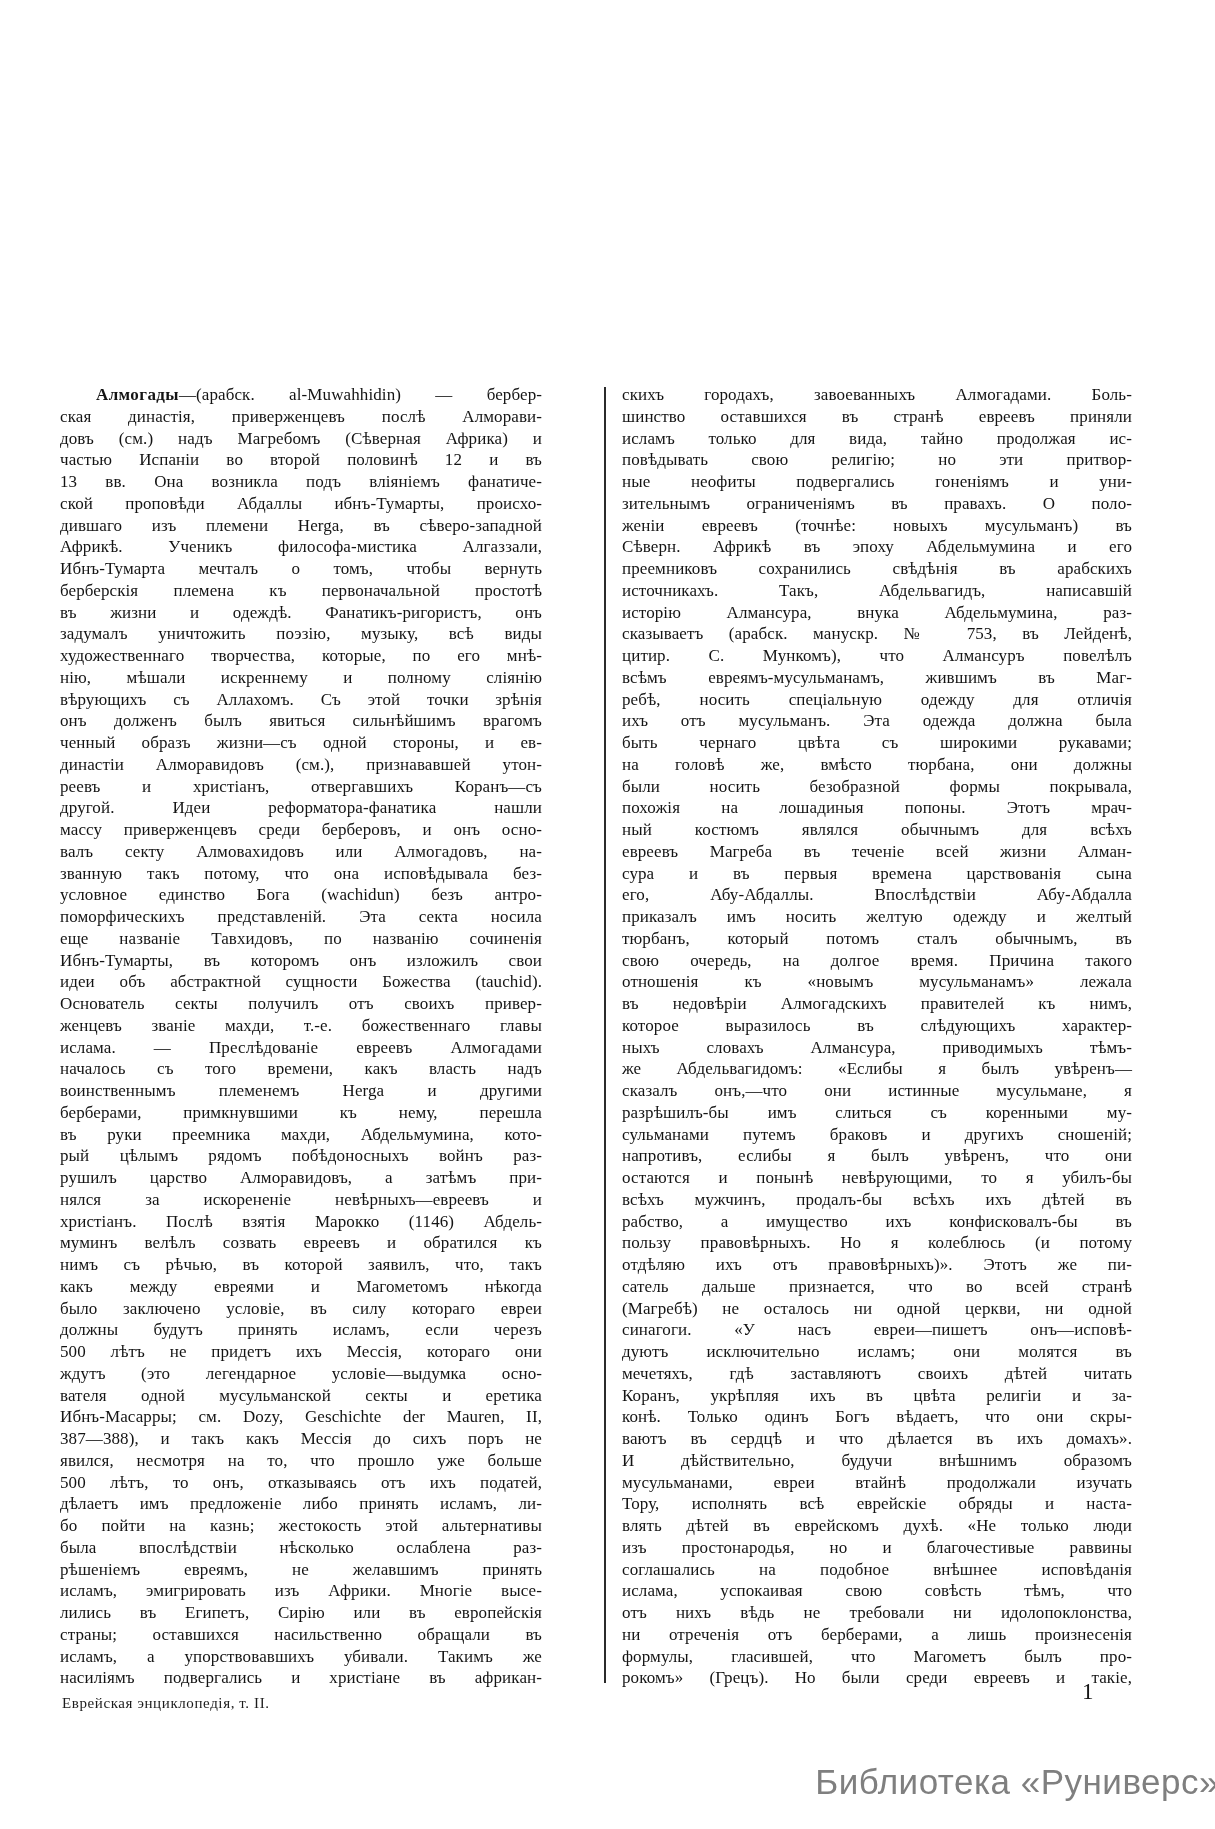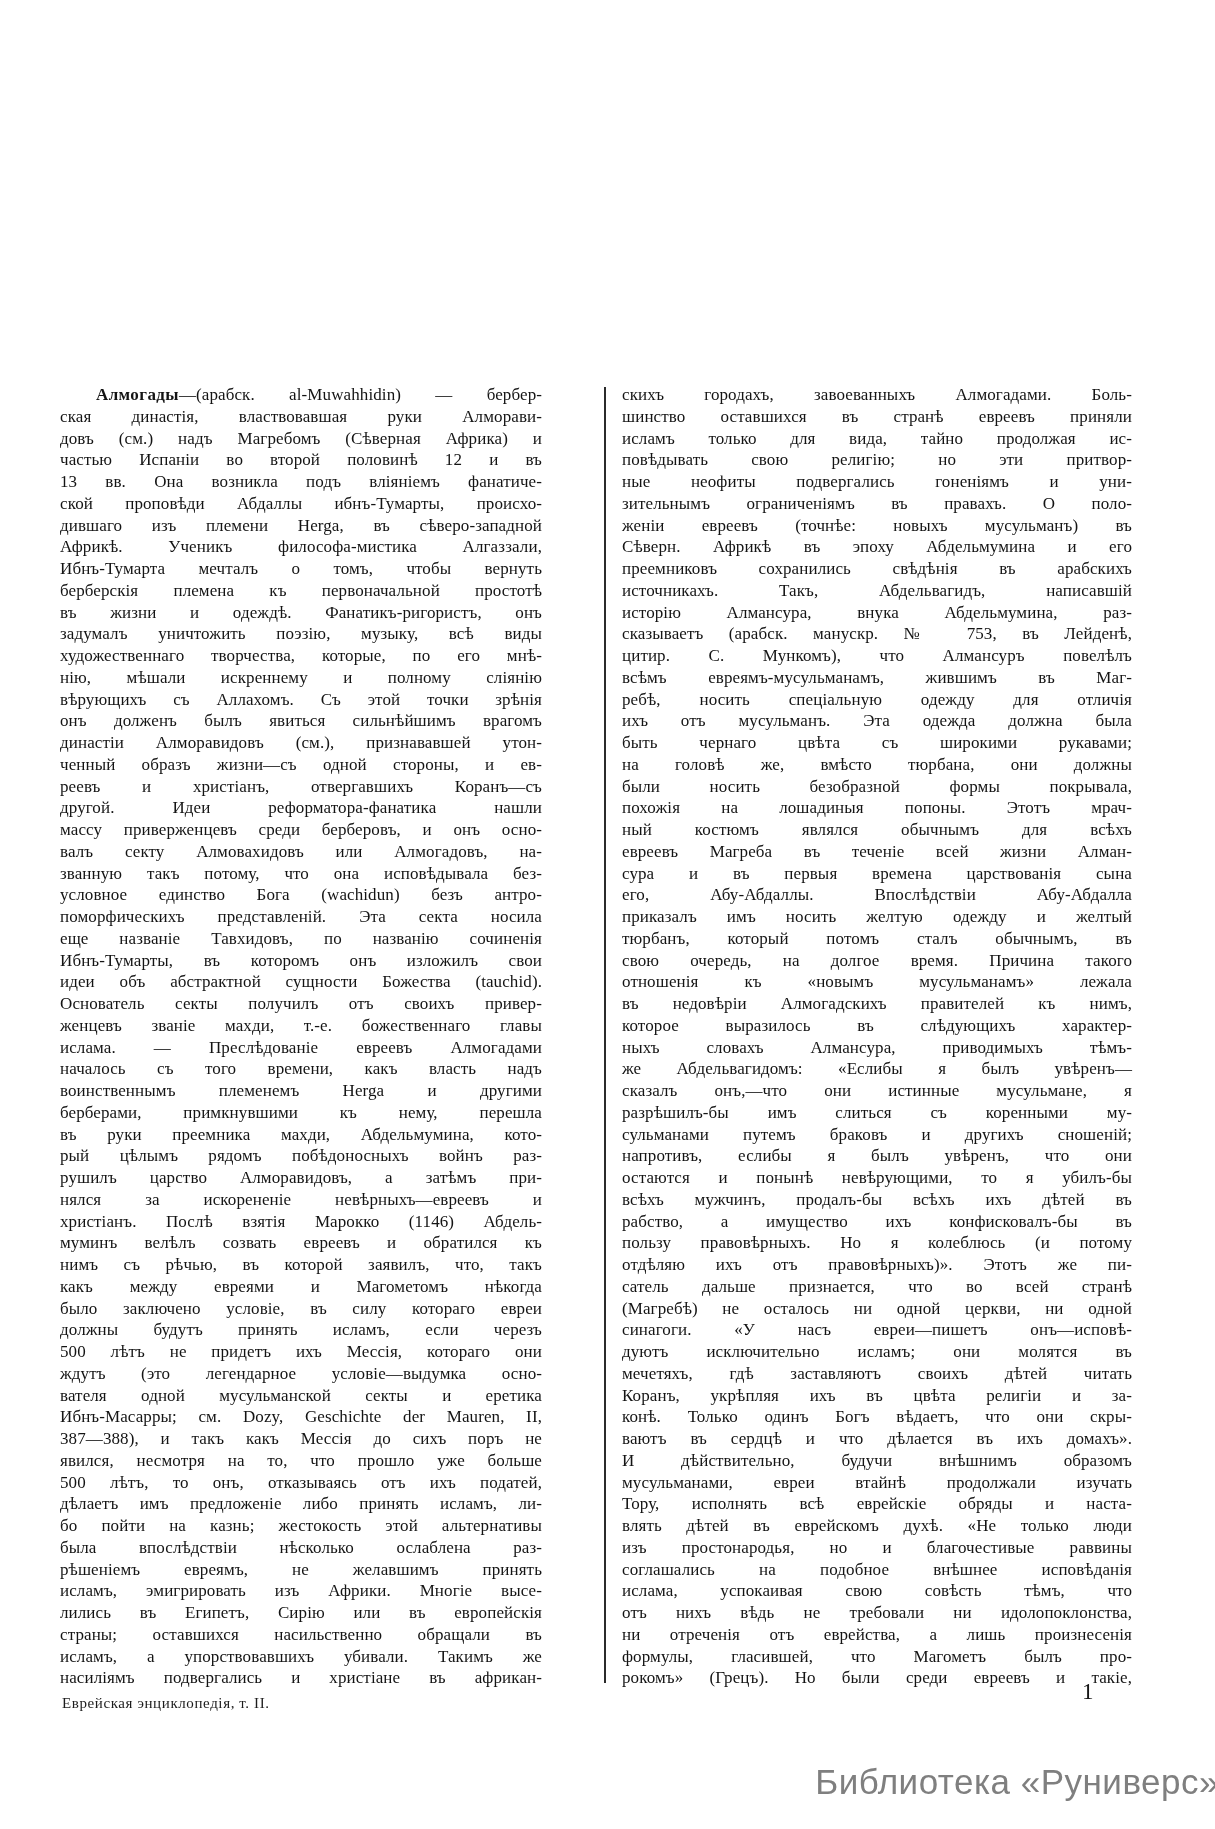--- a/index.html
+++ b/index.html
@@ -60,37 +60,37 @@
     font-family: "Liberation Sans", sans-serif;
     letter-spacing: 0.5px;
   }
 </style>
 </head>
 <body>
 
 <div id="page">
   <div class="column col-left">
       <div class="line indent"><b>Алмогады</b>—(арабск. al-Muwahhidin) — бербер-</div>
-      <div class="line">ская династія, властвовавшая руки Алморави-</div>
+      <div class="line">ская династія, приверженцевъ послѣ Алморави-</div>
       <div class="line">довъ (см.) надъ Магребомъ (Сѣверная Африка) и</div>
       <div class="line">частью Испаніи во второй половинѣ 12 и въ</div>
       <div class="line">13 вв. Она возникла подъ вліяніемъ фанатиче-</div>
       <div class="line">ской проповѣди Абдаллы ибнъ-Тумарты, происхо-</div>
       <div class="line">дившаго изъ племени Herga, въ сѣверо-западной</div>
       <div class="line">Африкѣ. Ученикъ философа-мистика Алгаззали,</div>
       <div class="line">Ибнъ-Тумарта мечталъ о томъ, чтобы вернуть</div>
       <div class="line">берберскія племена къ первоначальной простотѣ</div>
       <div class="line">въ жизни и одеждѣ. Фанатикъ-ригористъ, онъ</div>
       <div class="line">задумалъ уничтожить поэзію, музыку, всѣ виды</div>
       <div class="line">художественнаго творчества, которые, по его мнѣ-</div>
       <div class="line">нію, мѣшали искреннему и полному сліянію</div>
       <div class="line">вѣрующихъ съ Аллахомъ. Съ этой точки зрѣнія</div>
       <div class="line">онъ долженъ былъ явиться сильнѣйшимъ врагомъ</div>
+      <div class="line">ченный образъ жизни—съ одной стороны, и ев-</div>
       <div class="line">династіи Алморавидовъ (см.), признававшей утон-</div>
-      <div class="line">ченный образъ жизни—съ одной стороны, и ев-</div>
       <div class="line">реевъ и христіанъ, отвергавшихъ Коранъ—съ</div>
       <div class="line">другой. Идеи реформатора-фанатика нашли</div>
       <div class="line">массу приверженцевъ среди берберовъ, и онъ осно-</div>
       <div class="line">валъ секту Алмовахидовъ или Алмогадовъ, на-</div>
       <div class="line">званную такъ потому, что она исповѣдывала без-</div>
       <div class="line">условное единство Бога (wachidun) безъ антро-</div>
       <div class="line">поморфическихъ представленій. Эта секта носила</div>
       <div class="line">еще названіе Тавхидовъ, по названію сочиненія</div>
       <div class="line">Ибнъ-Тумарты, въ которомъ онъ изложилъ свои</div>
       <div class="line">идеи объ абстрактной сущности Божества (tauchid).</div>
@@ -179,21 +179,21 @@
       <div class="line">конѣ. Только одинъ Богъ вѣдаетъ, что они скры-</div>
       <div class="line">ваютъ въ сердцѣ и что дѣлается въ ихъ домахъ».</div>
       <div class="line">И дѣйствительно, будучи внѣшнимъ образомъ</div>
       <div class="line">мусульманами, евреи втайнѣ продолжали изучать</div>
       <div class="line">Тору, исполнять всѣ еврейскіе обряды и наста-</div>
       <div class="line">влять дѣтей въ еврейскомъ духѣ. «Не только люди</div>
       <div class="line">изъ простонародья, но и благочестивые раввины</div>
       <div class="line">соглашались на подобное внѣшнее исповѣданія</div>
       <div class="line">ислама, успокаивая свою совѣсть тѣмъ, что</div>
       <div class="line">отъ нихъ вѣдь не требовали ни идолопоклонства,</div>
-      <div class="line">ни отреченія отъ еврейства, а лишь произнесенія</div>
+      <div class="line">ни отреченія отъ берберами, а лишь произнесенія</div>
       <div class="line">формулы, гласившей, что Магометъ былъ про-</div>
       <div class="line">рокомъ» (Грецъ). Но были среди евреевъ и такіе,</div>
     </div>
 
   <div class="footer-left">Еврейская энциклопедія, т. II.</div>
   <div class="page-num">1</div>
   <div class="watermark">Библиотека «Руниверс»</div>
 </div>
 
 </body></html>

